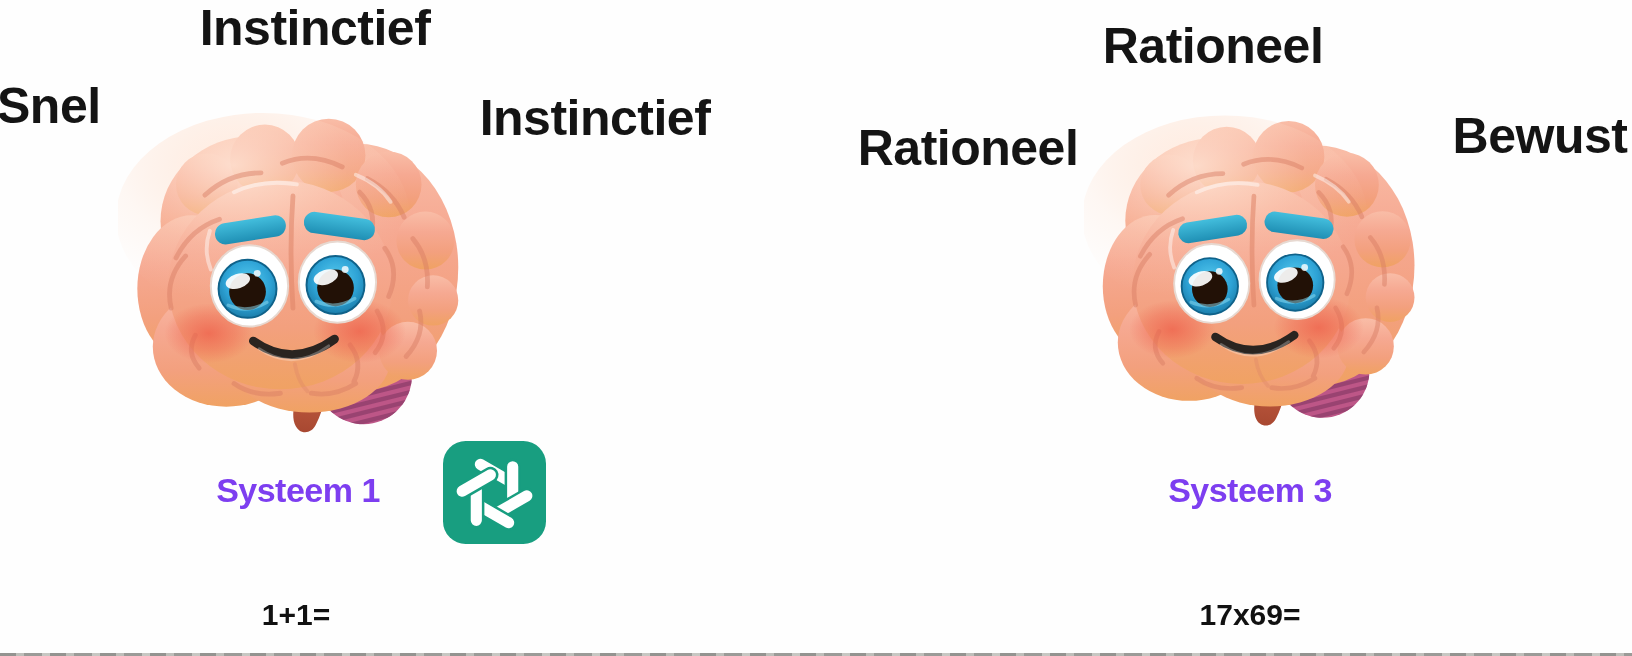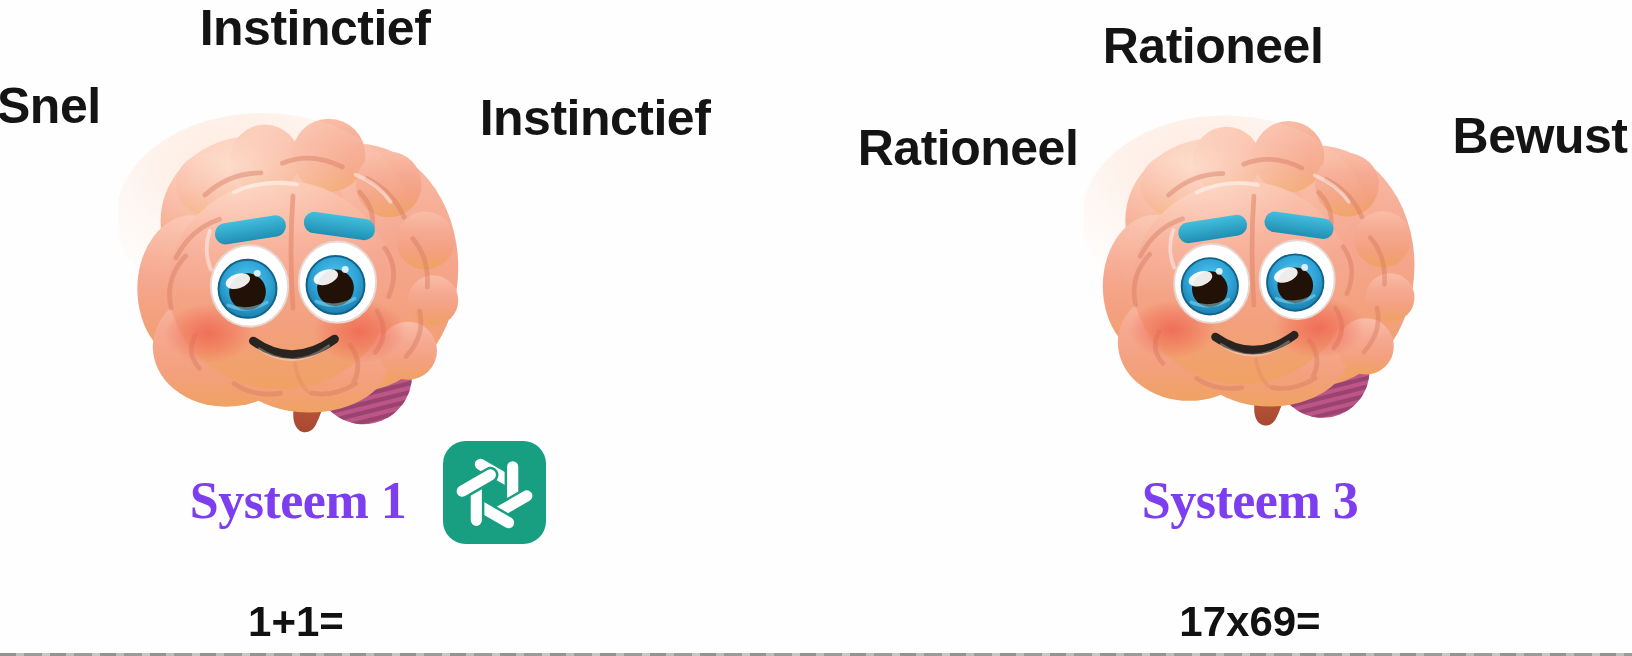--- a/index.html
+++ b/index.html
@@ -6,25 +6,25 @@
   .stage{
     position:relative;width:1632px;height:656px;background:#fefefe;
     overflow:hidden;font-family:"Liberation Sans",sans-serif;
   }
   .lbl{
     position:absolute;font-weight:700;color:#141414;font-size:50px;
     line-height:1.05;letter-spacing:-0.5px;text-align:center;white-space:nowrap;
   }
   .lbl.left-align{text-align:left;}
   .title{
-    position:absolute;font-weight:700;color:#7d3ef0;font-size:52px;
-    letter-spacing:-0.5px;text-align:center;white-space:nowrap;font-family:Liberation Serif, serif;
+    position:absolute;font-weight:700;color:#7d3ef0;font-size:34px;
+    letter-spacing:-0.5px;text-align:center;white-space:nowrap;
   }
   .eq{
-    position:absolute;font-weight:700;color:#111111;font-size:42px;
+    position:absolute;font-weight:700;color:#111111;font-size:30px;
     letter-spacing:0;text-align:center;white-space:nowrap;
   }
   .brain{position:absolute;display:block;}
   .brain-left{left:118px;top:103px;width:348px;height:333px;}
   .brain-right{left:1084px;top:106px;width:338px;height:323px;}
 
   .pos-instinctief{left:150px;top:2px;width:330px;}
   .pos-snel{left:-3px;top:80px;width:200px;}
   .pos-automatisch{left:420px;top:92px;width:350px;}
   .pos-rationeel{left:1048px;top:20px;width:330px;}

